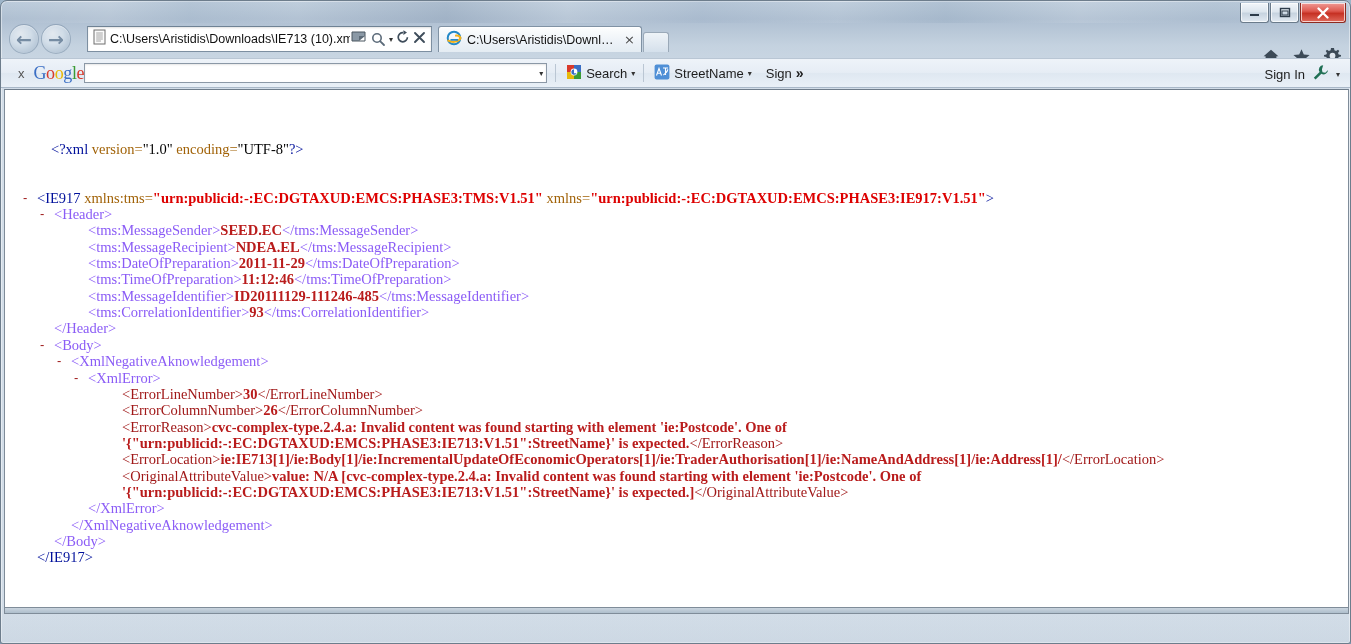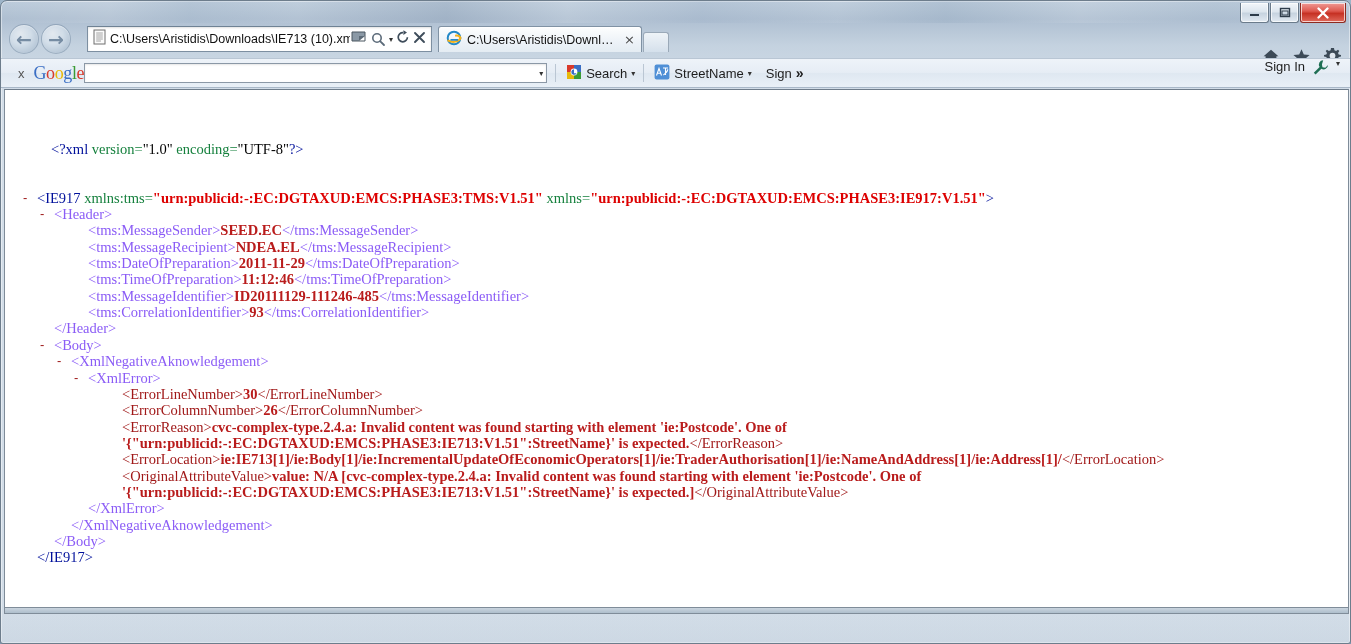--- a/index.html
+++ b/index.html
@@ -174,21 +174,21 @@
   }
   .gb-item {
     display: flex; align-items: center; gap: 4px;
     font-size: 13px; color: #1d1d1d; margin-left: 10px;
     white-space: nowrap;
   }
   .gb-sep { width: 1px; height: 18px; background: #bac6d3; margin-left: 8px; }
   .caret { font-size: 8px; color: #333; font-family: "DejaVu Sans", sans-serif; }
   #gbar-right {
     position: absolute; right: 10px; top: 0; height: 30px;
-    display: flex; gap: 7px;
+    display: flex; align-items: center; gap: 7px;
   }
   #sign-in { font-size: 13px; color: #1d1d1d; }
 
   
   #content {
     position: absolute; left: 3px; top: 88px;
     width: 1345px; height: 519px;
     background: #ffffff;
     border: 1px solid #7f8c99;
     border-top-color: #6f7d8b;
@@ -208,21 +208,21 @@
     padding-left: 14px;
   }
   .xrow { position: relative; white-space: pre; }
   .xrow.wrap { white-space: normal; }
   .minus {
     color: #9b1212; font-family: "Liberation Sans", sans-serif;
     font-size: 13px;
   }
   .tag   { color: #00109b; }
   .tagdark { color: #8b5cf6; }
-  .attr  { color: #15803d; font-family: Liberation Serif, serif; }
+  .attr  { color: #a16207; font-family: Liberation Serif, serif; }
   .val   { color: #dd0000; font-weight: bold; }
   .txt   { color: #b91c1c; font-weight: bold; }
   .tagred { color: #a01818; font-family: Liberation Serif, serif; }
 
   
   #content-bottom {
     position: absolute; left: 3px; top: 607px;
     width: 1345px; height: 6px;
     background: linear-gradient(180deg,#c9d4de 0%,#aebecc 100%);
     border: 1px solid #7f8c99; border-top: none;

